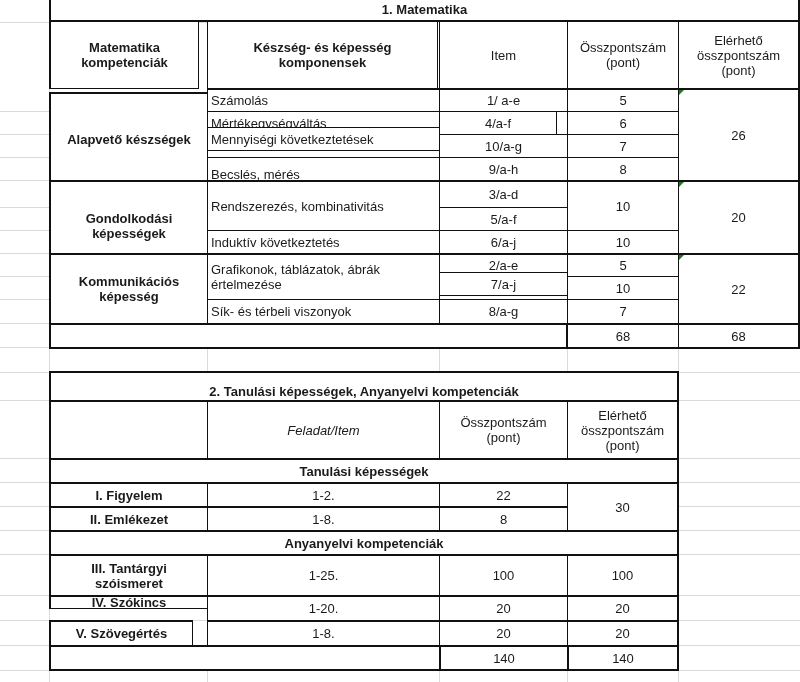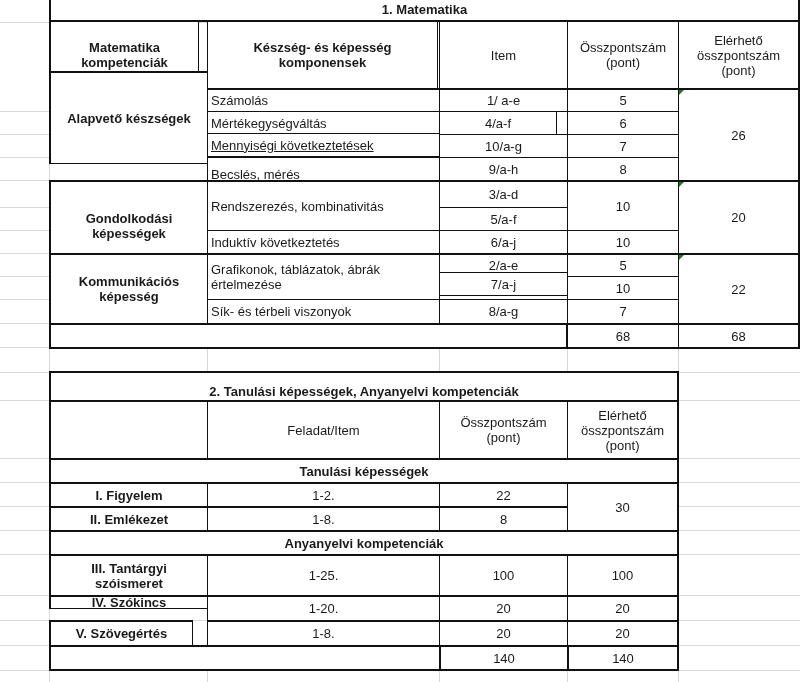--- a/index.html
+++ b/index.html
@@ -69,24 +69,24 @@
 
 <div>
   <div class="cell b tk-l tk-r tk-b" style="left:49px;top:-2px;width:751px;height:24px;border-top:none;">1. Matematika</div>
 
   <div class="cell b tk-l" style="left:49px;top:21px;width:150px;height:68px;">Matematika kompetenciák</div>
   <div class="cell b dbl-r" style="left:207px;top:21px;width:233px;height:68px;padding:0 20px;">Készség- és képesség komponensek</div>
   <div class="cell" style="left:439px;top:21px;width:129px;height:68px;">Item</div>
   <div class="cell" style="left:567px;top:21px;width:112px;height:68px;padding:0 4px;">Összpontszám (pont)</div>
   <div class="cell tk-r" style="left:678px;top:21px;width:122px;height:68px;padding:0 6px;">Elérhető összpontszám (pont)</div>
 
-  <div class="cell b tk-l tk-t" style="left:49px;top:71px;width:159px;height:93px;">Alapvető készségek</div>
+  <div class="cell b tk-l tk-t" style="left:49px;top:92px;width:159px;height:93px;">Alapvető készségek</div>
   <div class="cell left tk-t" style="left:207px;top:88px;width:233px;height:24px;">Számolás</div>
   <div class="cell left" style="left:207px;top:111px;width:233px;height:24px;">Mértékegységváltás</div>
-  <div class="cell left" style="left:207px;top:133px;width:233px;height:24px;text-decoration:underline;">Mennyiségi következtetések</div>
+  <div class="cell left" style="left:207px;top:127px;width:233px;height:24px;">Mennyiségi következtetések</div>
   <div class="cell left" style="left:207px;top:157px;width:233px;height:35px;">Becslés, mérés</div>
   <div class="cell tk-t" style="left:439px;top:88px;width:129px;height:24px;">1/ a-e</div>
   <div class="cell" style="left:439px;top:111px;width:118px;height:24px;">4/a-f</div>
   <div class="cell" style="left:439px;top:134px;width:129px;height:24px;">10/a-g</div>
   <div class="cell" style="left:439px;top:157px;width:129px;height:24px;">9/a-h</div>
   <div class="cell tk-t" style="left:567px;top:88px;width:112px;height:24px;">5</div>
   <div class="cell" style="left:567px;top:111px;width:112px;height:24px;">6</div>
   <div class="cell" style="left:567px;top:134px;width:112px;height:24px;">7</div>
   <div class="cell" style="left:567px;top:157px;width:112px;height:24px;">8</div>
   <div class="cell tk-t tk-r tri" style="left:678px;top:88px;width:122px;height:93px;text-align:center;">26</div>
@@ -115,21 +115,21 @@
   <div class="cell tk-l tk-t tk-b" style="left:49px;top:323px;width:391px;height:26px;border-right:none;"></div>
   <div class="cell tk-t tk-b" style="left:439px;top:323px;width:129px;height:26px;border-left:none;border-right-width:2px;"></div>
   <div class="cell tk-t tk-b" style="left:567px;top:323px;width:112px;height:26px;">68</div>
   <div class="cell tk-t tk-b tk-r" style="left:678px;top:323px;width:122px;height:26px;">68</div>
 </div>
 
 <div>
   <div class="cell b tk-l tk-r tk-t" style="left:49px;top:371px;width:630px;height:40px;">2. Tanulási képességek, Anyanyelvi kompetenciák</div>
 
   <div class="cell tk-l tk-t" style="left:49px;top:400px;width:159px;height:59px;"></div>
-  <div class="cell tk-t" style="left:207px;top:400px;width:233px;height:59px;">Feladat/Item</div>
+  <div class="cell tk-t" style="left:207px;top:400px;width:233px;height:59px;font-style:italic;">Feladat/Item</div>
   <div class="cell tk-t" style="left:439px;top:400px;width:129px;height:59px;padding:0 6px;">Összpontszám (pont)</div>
   <div class="cell tk-t tk-r" style="left:567px;top:400px;width:112px;height:59px;padding:0 2px;">Elérhető összpontszám (pont)</div>
 
   <div class="cell b tk-l tk-r tk-t" style="left:49px;top:458px;width:630px;height:25px;">Tanulási képességek</div>
 
   <div class="cell b tk-l tk-t" style="left:49px;top:482px;width:159px;height:25px;">I. Figyelem</div>
   <div class="cell tk-t" style="left:207px;top:482px;width:233px;height:25px;">1-2.</div>
   <div class="cell tk-t" style="left:439px;top:482px;width:129px;height:25px;">22</div>
   <div class="cell b tk-l tk-t" style="left:49px;top:506px;width:159px;height:25px;">II. Emlékezet</div>
   <div class="cell tk-t" style="left:207px;top:506px;width:233px;height:25px;">1-8.</div>

